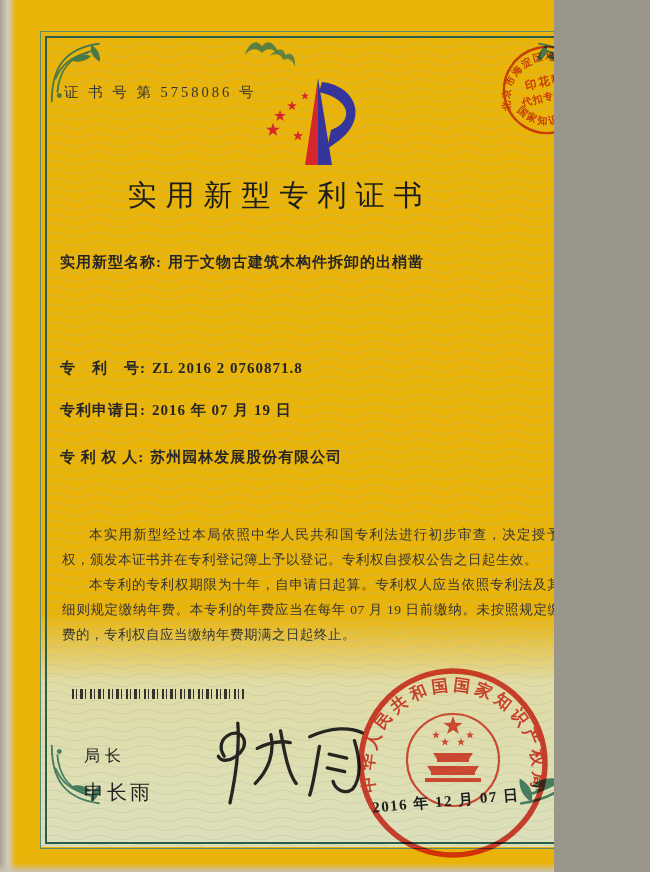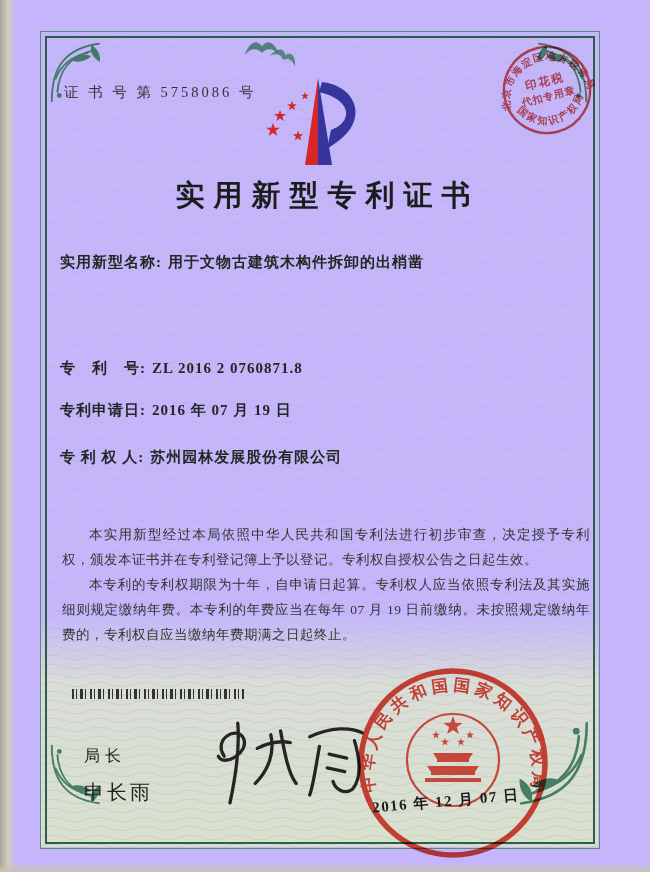--- a/index.html
+++ b/index.html
@@ -1,37 +1,37 @@
 <!DOCTYPE html>
 <html><head>
 <meta charset="utf-8">
 <style>
   html,body{margin:0;padding:0;background:#9a968a;}
-  .page{position:relative;width:650px;height:872px;background:#c4b5fd;overflow:hidden;
+  .page{position:relative;width:554px;height:872px;background:#eab308;overflow:hidden;
         font-family:"Liberation Serif","DejaVu Serif",serif;color:#2b2b2b;}
   .green-tint{position:absolute;left:41px;top:612px;width:557px;height:235px;
         background:linear-gradient(180deg,rgba(224,231,208,0) 0%,rgba(222,230,206,.8) 30%,rgba(219,228,203,.92) 100%);}
   .waves{position:absolute;left:41px;top:32px;}
   .edge-left{position:absolute;left:0;top:0;width:16px;height:100%;
         background:linear-gradient(90deg,#a8a496,#d3cebd 50%,rgba(211,206,189,0));}
   .edge-bottom{position:absolute;left:0;bottom:0;width:100%;height:9px;
         background:linear-gradient(0deg,#c9c4b2,rgba(201,196,178,0));}
   .frame-outer{position:absolute;left:40px;top:31px;width:558px;height:816px;
         border:1px solid #5d8b71;}
   .frame-inner{position:absolute;left:4px;top:4px;right:4px;bottom:4px;border:2px solid #2c5f49;}
   .corner{position:absolute;width:66px;height:66px;}
   .corner.tl{left:48px;top:39px;}
   .corner.tr{left:524px;top:39px;transform:scaleX(-1);}
   .corner.bl{left:48px;top:742px;transform:scaleY(-1);}
   .corner.br{left:500px;top:718px;width:92px;height:92px;transform:scale(-1,-1);}
   .top-orn{position:absolute;}
   .cert-no{position:absolute;left:64px;top:83px;font-size:14.5px;letter-spacing:3px;color:#333;}
   .logo{position:absolute;left:257px;top:70px;}
   .tax-stamp{position:absolute;left:499px;top:42px;transform:rotate(-14deg);opacity:.9;mix-blend-mode:multiply;}
-  .title{position:absolute;left:5px;right:0;top:176px;text-align:center;font-size:29px;font-weight:700;
+  .title{position:absolute;left:5px;right:0;top:176px;text-align:center;font-size:29px;font-weight:400;
         letter-spacing:9px;color:#1c1c1c;}
   .field{position:absolute;left:60px;font-size:15px;font-weight:700;letter-spacing:1px;color:#262626;white-space:nowrap;}
   .fvalue{margin-left:6px;font-weight:700;}
   .body-text{position:absolute;left:62px;top:522px;width:528px;font-size:13.5px;line-height:25px;
         text-align:justify;color:#343434;letter-spacing:.5px;}
   .body-text p{margin:0;text-indent:2em;}
   .barcode{position:absolute;left:72px;top:689px;width:172px;height:10px;opacity:.88;
         background:repeating-linear-gradient(90deg,#1d1d1d 0 2px,transparent 2px 4px,#1d1d1d 4px 5px,
         transparent 5px 8px,#1d1d1d 8px 11px,transparent 11px 13px,#1d1d1d 13px 14px,transparent 14px 18px);}
   .sig-title{position:absolute;left:84px;top:746px;font-size:16px;letter-spacing:5px;color:#222;}

